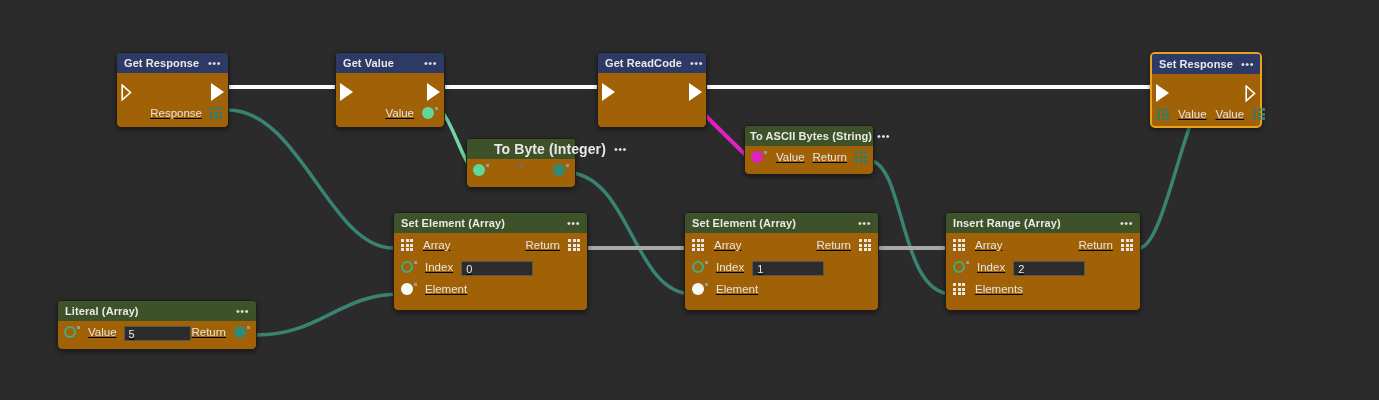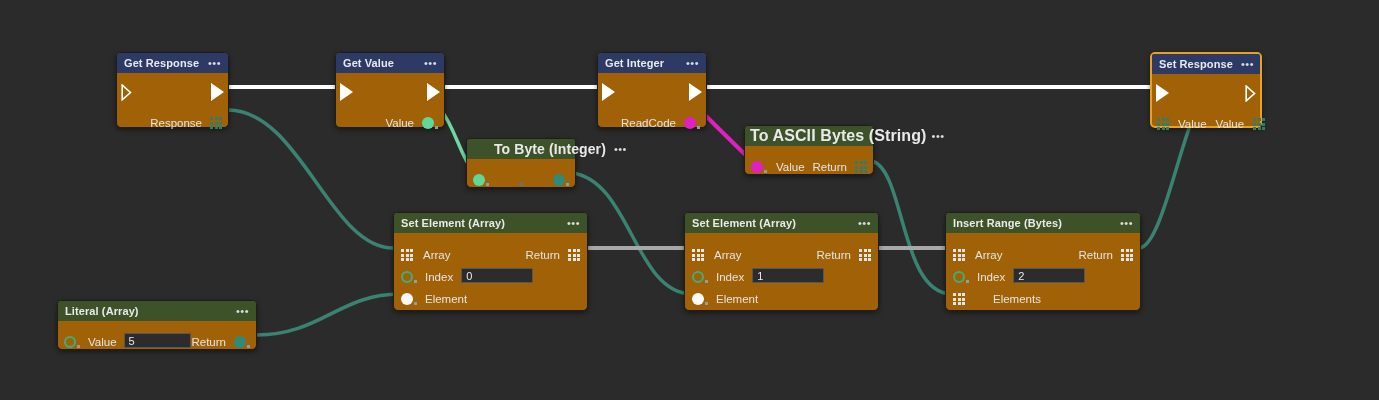--- a/index.html
+++ b/index.html
@@ -32,21 +32,21 @@
   .node.selected .node-header{border-radius:2px 2px 0 0;}
   .hdr-blue{background:#2d3a66;}
   .hdr-green{background:#3d5229;}
   .node-title{
     color:#e9e9e9;font-size:11px;font-weight:bold;
     white-space:nowrap;letter-spacing:.1px;
   }
   .dots{margin-left:auto;color:#dcdcdc;font-size:11px;letter-spacing:.5px;line-height:8px;padding-left:8px;}
   .node-body{padding:4px 0 6px 0;}
 
-  .row{display:flex;align-items:flex-end;height:22px;position:relative;padding:0 6px;box-sizing:border-box;}
+  .row{display:flex;align-items:flex-start;height:22px;position:relative;padding:0 6px;box-sizing:border-box;text-decoration:underline;}
   .row-label{color:#e4e4e4;font-size:11.5px;white-space:nowrap;}
   .spacer{flex:1;}
 
   
   .exec-row{height:30px;display:flex;align-items:center;padding:0 4px;box-sizing:border-box;}
   .tri{width:0;height:0;border-top:9px solid transparent;border-bottom:9px solid transparent;border-left:13px solid #fff;}
   .tri-hollow{
     width:11px;height:17px;box-sizing:border-box;position:relative;
   }
   .tri-hollow svg{display:block;}
@@ -147,34 +147,28 @@
         <span class="spacer"></span>
         <span class="row-label">Value</span>
         <span class="port-circle pc-green-bright lbl-gap"></span>
         <span class="nub"></span>
       </div>
     </div>
   </div>
 
   <div class="node" style="left:597px;top:52px;width:110px;height:76px;">
     <div class="node-header hdr-blue">
-      <span class="node-title">Get Integer</span>
+      <span class="node-title">Get ReadCode</span>
       <span class="dots">•••</span>
     </div>
     <div class="node-body">
       <div class="exec-row">
         <span class="tri"></span>
         <span class="spacer"></span>
         <span class="tri"></span>
-      </div>
-      <div class="row">
-        <span class="spacer"></span>
-        <span class="row-label">ReadCode</span>
-        <span class="port-circle pc-magenta lbl-gap"></span>
-        <span class="nub"></span>
       </div>
     </div>
   </div>
 
   <div class="node selected" style="left:1150px;top:52px;width:112px;height:76px;">
     <div class="node-header hdr-blue">
       <span class="node-title">Set Response</span>
       <span class="dots">•••</span>
     </div>
     <div class="node-body">
@@ -229,21 +223,21 @@
         <span class="dot-small"></span>
         <span class="spacer"></span>
         <span class="port-circle pc-teal"></span>
         <span class="nub"></span>
       </div>
     </div>
   </div>
 
   <div class="node" style="left:744px;top:125px;width:130px;height:50px;">
     <div class="node-header hdr-green" style="padding:0 5px;">
-      <span class="node-title" style="font-size:16px;">To ASCII Bytes (String)</span>
+      <span class="node-title" style="font-size:11px;">To ASCII Bytes (String)</span>
       <span class="dots" style="padding-left:5px;">•••</span>
     </div>
     <div class="node-body" style="padding:5px 6px;">
       <div class="row" style="padding:0;">
         <span class="port-circle pc-magenta"></span>
         <span class="nub"></span>
         <span class="row-label" style="margin-left:9px;">Value</span>
         <span class="spacer"></span>
         <span class="row-label">Return</span>
         <span class="port-grid lbl-gap">
@@ -369,21 +363,21 @@
       <div class="row" style="padding:0 7px;">
         <span class="port-circle pc-white"></span>
         <span class="nub"></span>
         <span class="row-label" style="margin-left:8px;">Element</span>
       </div>
     </div>
   </div>
 
   <div class="node" style="left:945px;top:212px;width:196px;height:99px;">
     <div class="node-header hdr-green">
-      <span class="node-title">Insert Range (Bytes)</span>
+      <span class="node-title">Insert Range (Array)</span>
       <span class="dots">•••</span>
     </div>
     <div class="node-body" style="padding:6px 0;">
       <div class="row" style="padding:0 7px;">
         <span class="port-grid light">
             <i></i>
             <i></i>
             <i></i>
             <i></i>
             <i></i>
@@ -418,18 +412,18 @@
             <i></i>
             <i></i>
             <i></i>
             <i></i>
             <i></i>
             <i></i>
             <i></i>
             <i></i>
             <i></i>
           </span>
-        <span class="row-label" style="margin-left:28px;">Elements</span>
+        <span class="row-label" style="margin-left:10px;">Elements</span>
       </div>
     </div>
   </div>
 
 </div>
 
 </body></html>

